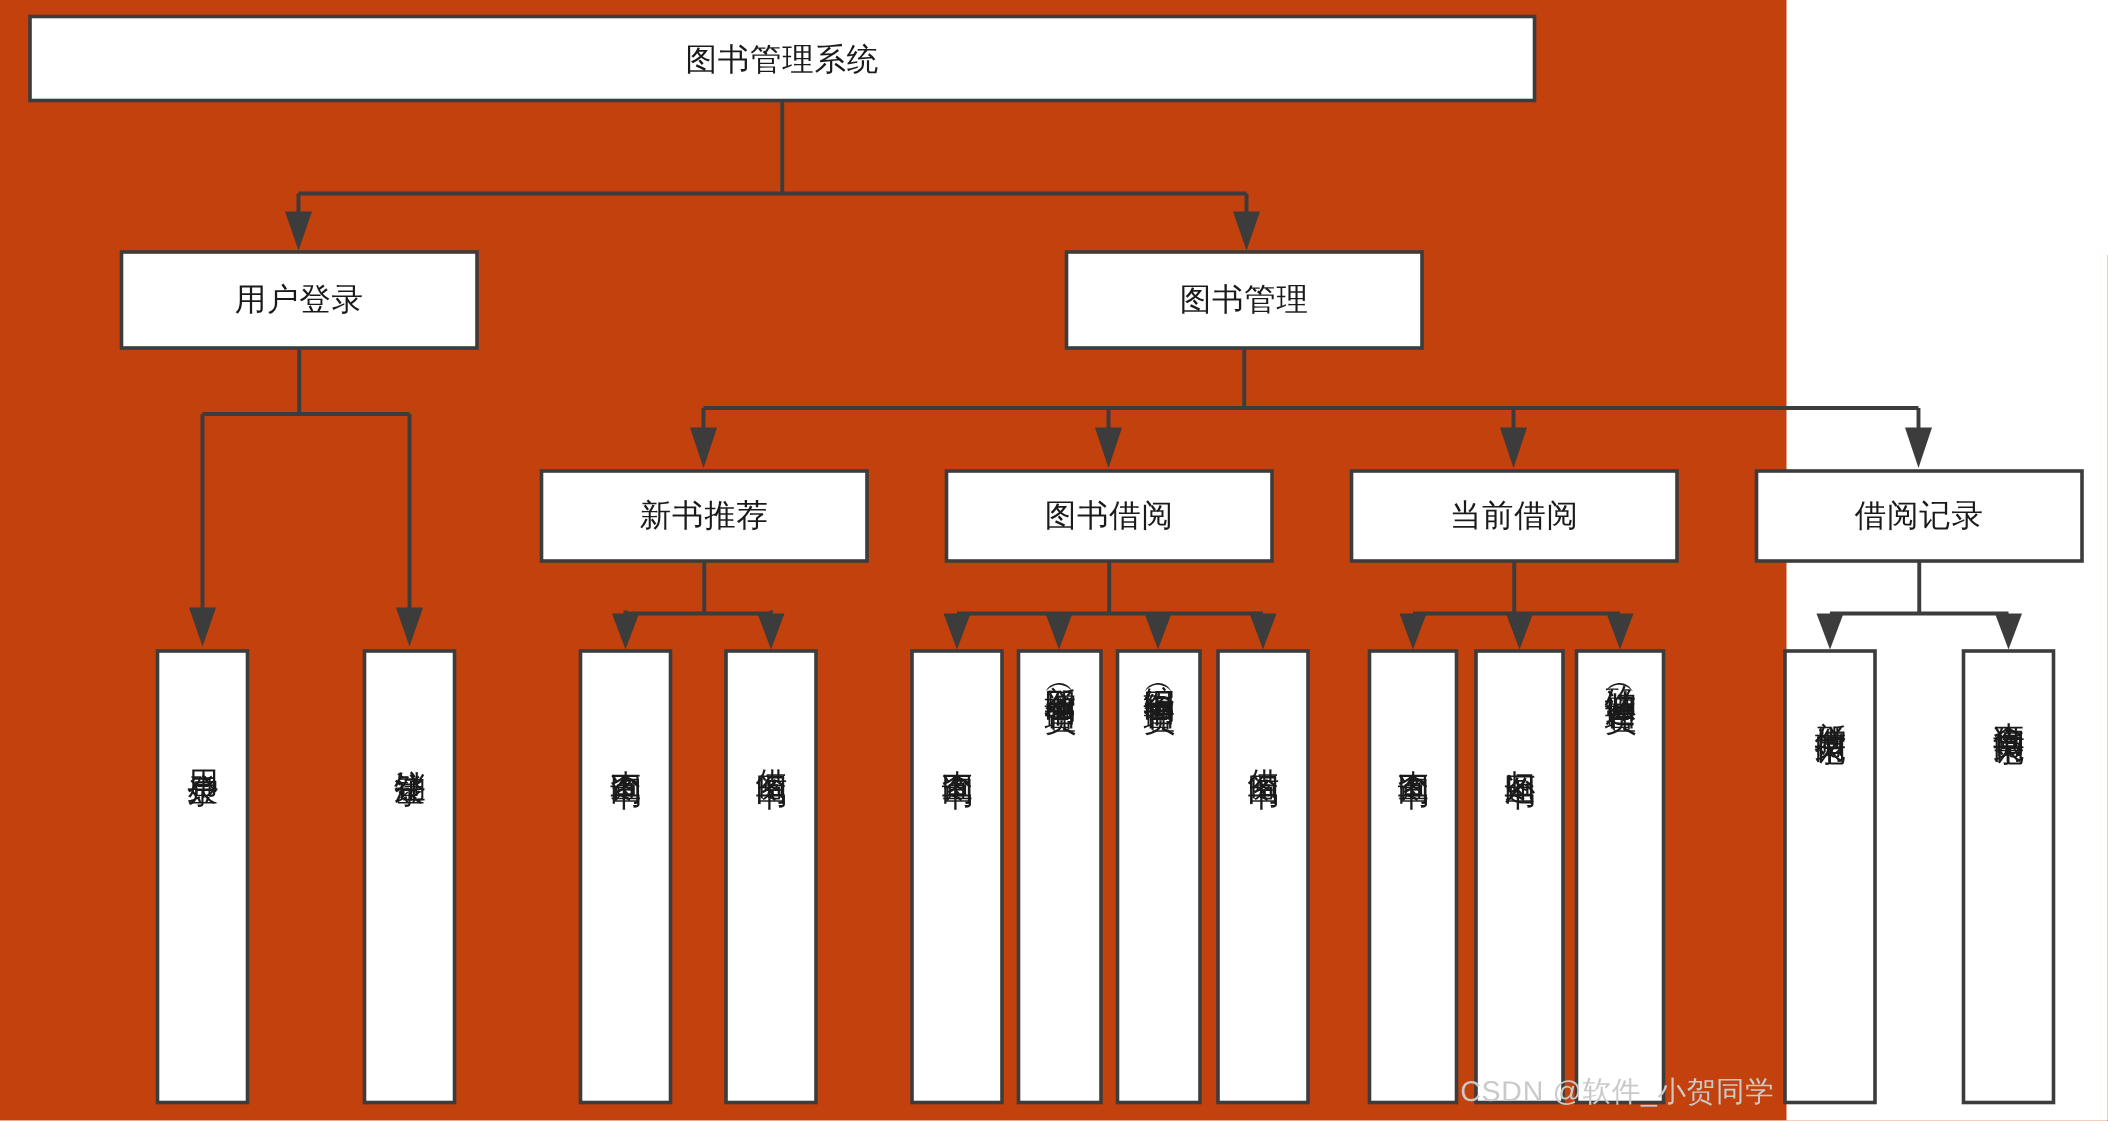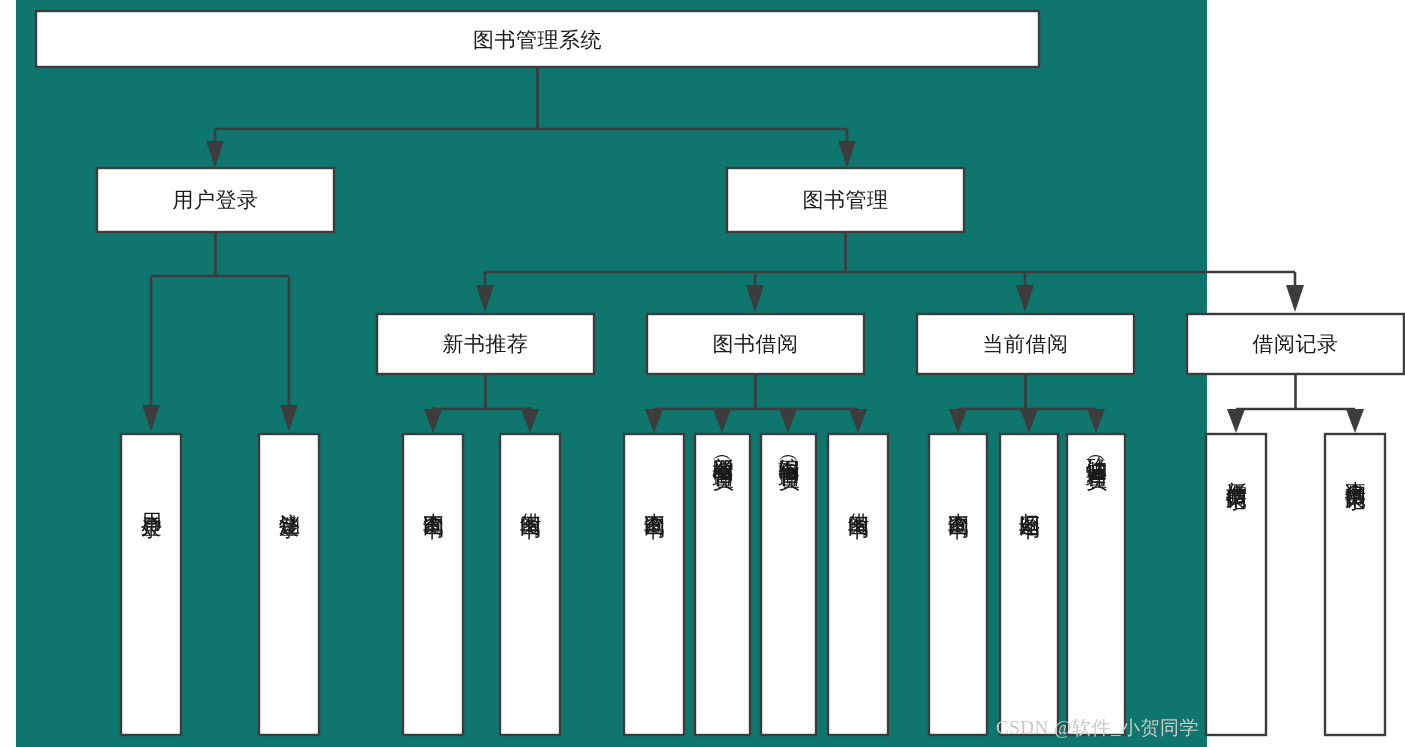--- a/index.html
+++ b/index.html
@@ -11,22 +11,21 @@
   body {
     width: 1405px;
     height: 747px;
     overflow: hidden;
     font-family: "DejaVu Sans", "Liberation Sans", sans-serif;
   }
   #diagram-root {
     position: relative;
     width: 1191px;
     height: 747px;
-    background: #0f766e;
-    margin-left: 16px;
+    background: #c2410c;
   }
   svg#flowchart {
     display: block;
     width: 1405px;
     height: 747px;
   }
   .node-rect {
     fill: #ffffff;
     stroke: #3c3c3c;
     stroke-width: 2.4;
@@ -64,21 +63,21 @@
     font-size: 21px;
     line-height: 1.18;
     color: #1a1a1a;
     letter-spacing: 2px;
     white-space: nowrap;
   }
   .watermark {
     position: absolute;
     right: 8px;
     bottom: 6px;
-    font-family: Liberation Serif, serif;
+    font-family: Liberation Sans, sans-serif;
     font-size: 19px;
     color: #c9c9c9;
     letter-spacing: 0.5px;
     white-space: nowrap;
     pointer-events: none;
   }
 </style>
 </head>
 <body>
 

